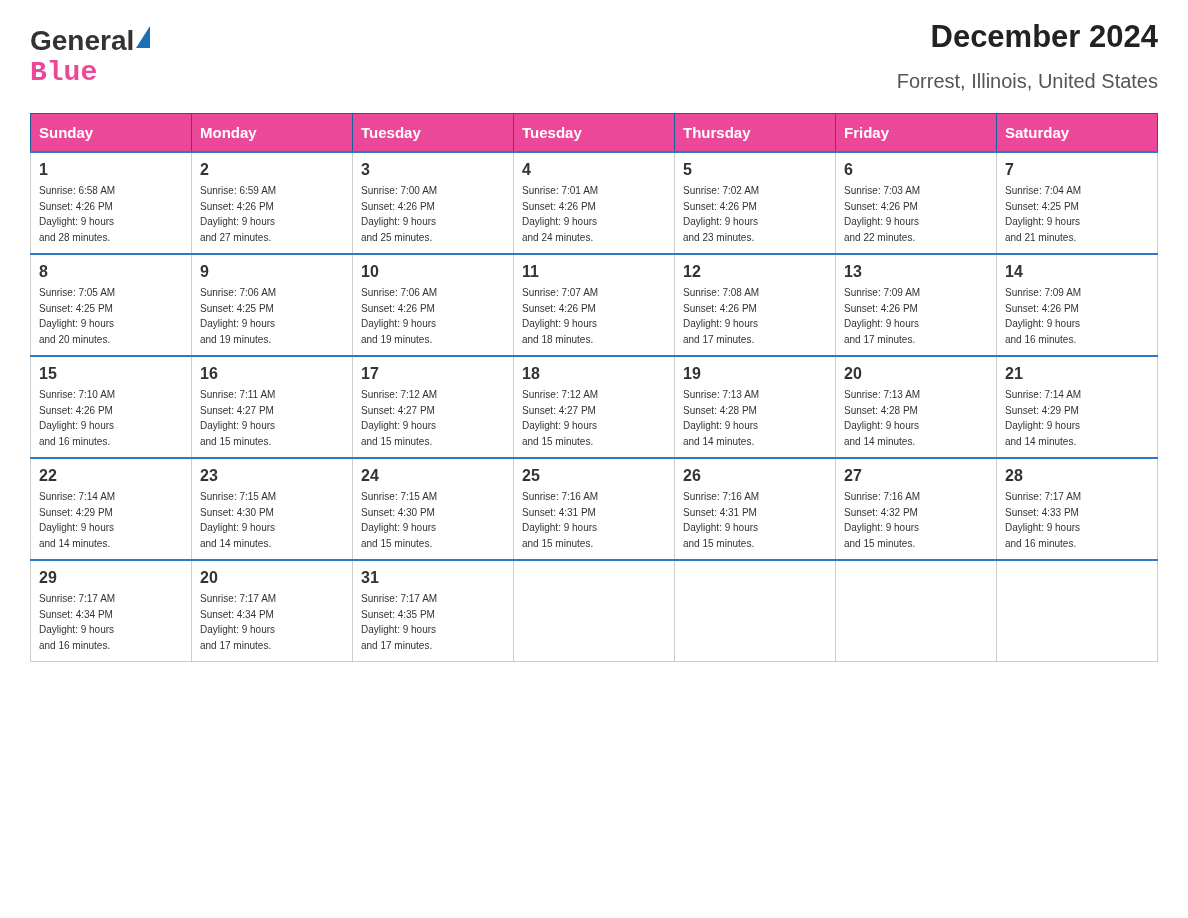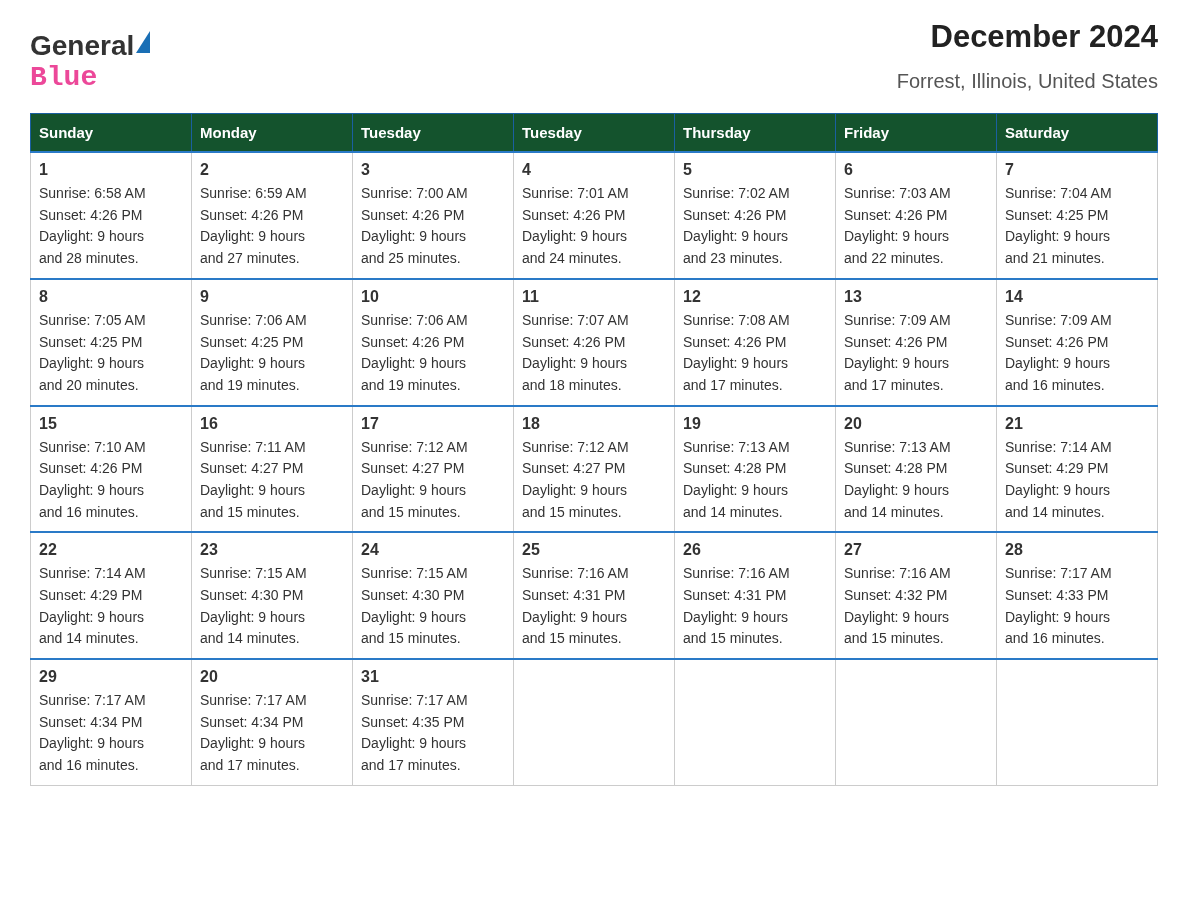--- a/index.html
+++ b/index.html
@@ -6,21 +6,21 @@
     body {
       font-family: Arial, sans-serif;
       background: #fff;
       padding: 20px 30px;
       width: 1188px;
       min-height: 918px;
     }
     .header {
       display: flex;
       justify-content: space-between;
-      align-items: flex-end;
+      align-items: center;
       margin-bottom: 20px;
     }
     .logo {
       display: flex;
       align-items: center;
     }
     .logo-text-general {
       font-size: 28px;
       font-weight: bold;
       color: #333;
@@ -54,21 +54,21 @@
       font-size: 20px;
       color: #555;
       margin-top: 16px;
     }
     .calendar-table {
       width: 100%;
       border-collapse: collapse;
       border: 1px solid #aaa;
     }
     .calendar-table thead tr th {
-      background-color: #14532d;
+      background-color: #ec4899;
       color: #fff;
       font-size: 15px;
       font-weight: bold;
       padding: 10px 8px;
       text-align: left;
       border: 1px solid #1a5fa0;
     }
     .calendar-table tbody tr td {
       vertical-align: top;
       padding: 8px;
@@ -80,21 +80,21 @@
       color: #333;
       background: #fff;
     }
     .day-number {
       font-size: 16px;
       font-weight: bold;
       margin-bottom: 4px;
       display: block;
     }
     .day-info {
-      font-size: 14px;
+      font-size: 10px;
       line-height: 1.55;
       color: #333;
     }
   </style>
 </head>
 <body>
 
 <div class="header">
   <div class="logo">
     <div>

